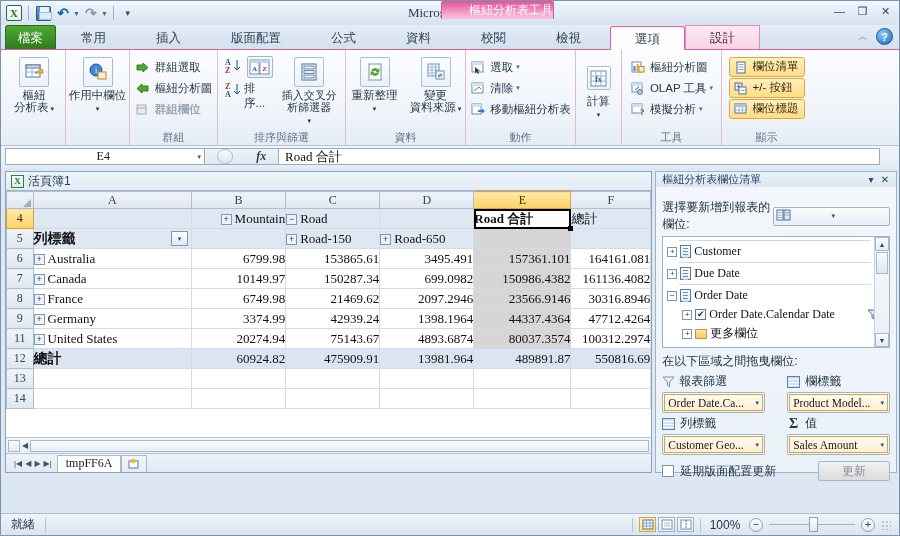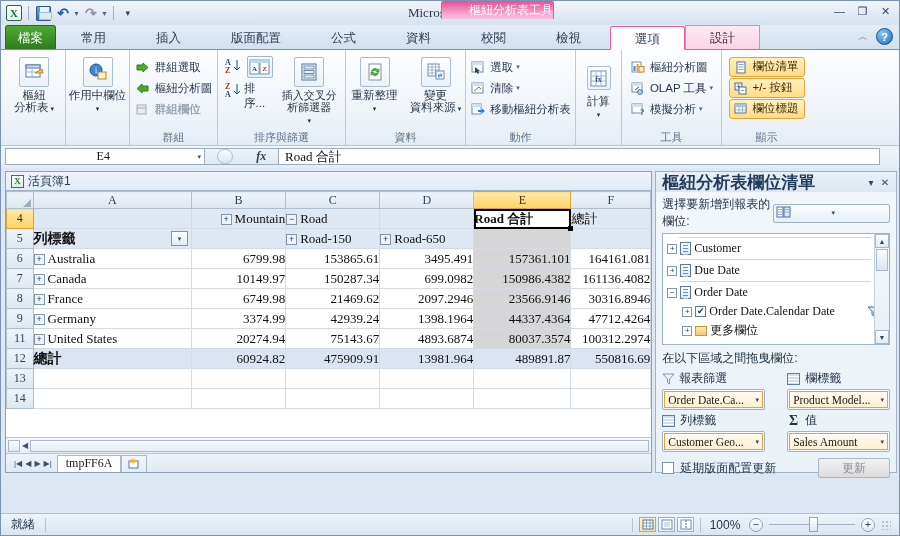--- a/index.html
+++ b/index.html
@@ -195,24 +195,24 @@
   .sheettab { background:#fff; border:1px solid #a8bacb; border-bottom:none; height:17px;
               padding:0 8px; font-size:12px; font-family:"Liberation Serif",serif;
               display:flex; align-items:center; color:#1a1a1a; }
   .sheettab.add { padding:0 6px; background:linear-gradient(#f2f6fa,#e4ecf4);}
 
   
   .pane { width:242px; margin-left:3px; background:linear-gradient(#f3f7fb,#eaf1f7);
           border:1px solid #9db3c7; display:flex;flex-direction:column; height:302px;}
   .pane-head { height:20px; display:flex;align-items:center; padding:0 4px 0 6px;
                background:linear-gradient(#e9f0f7,#dde7f1); }
-  .pane-title { flex:1; font-size:17px; font-weight:bold; color:#1f3c5c; }
+  .pane-title { flex:1; font-size:11px; font-weight:normal; color:#1f3c5c; }
   .pane-btn { width:14px;height:14px;display:flex;align-items:center;justify-content:center;
               color:#2b4a68;font-size:10px;}
-  .pane-body { flex:1; padding:4px 6px 5px 6px; display:flex;flex-direction:column; }
+  .pane-body { flex:1; padding:12px 6px 5px 6px; display:flex;flex-direction:column; }
   .pane-sub { font-size:12px; color:#1c2e41; margin-bottom:3px; display:flex;align-items:center;}
   .pane-sub span { flex:1;}
   .sub-btn { display:flex; align-items:center; border:1px solid #9db3c7; border-radius:2px;
              background:linear-gradient(#fbfdfe,#e6eef6); height:19px; padding:0 2px;}
   .fieldlist { flex:none; height:112px; background:#fff; border:1px solid #9db3c7;
                position:relative; overflow:hidden; }
   .fl-scroll { position:absolute; right:0; top:0; bottom:0; width:15px;
                background:linear-gradient(#f6f9fc,#e9eff5); border-left:1px solid #c3d0dd;
                display:flex;flex-direction:column;justify-content:space-between;}
   .fl-arrow { height:14px;background:linear-gradient(#fbfdfe,#e2eaf3);border:1px solid #a8bacb;

